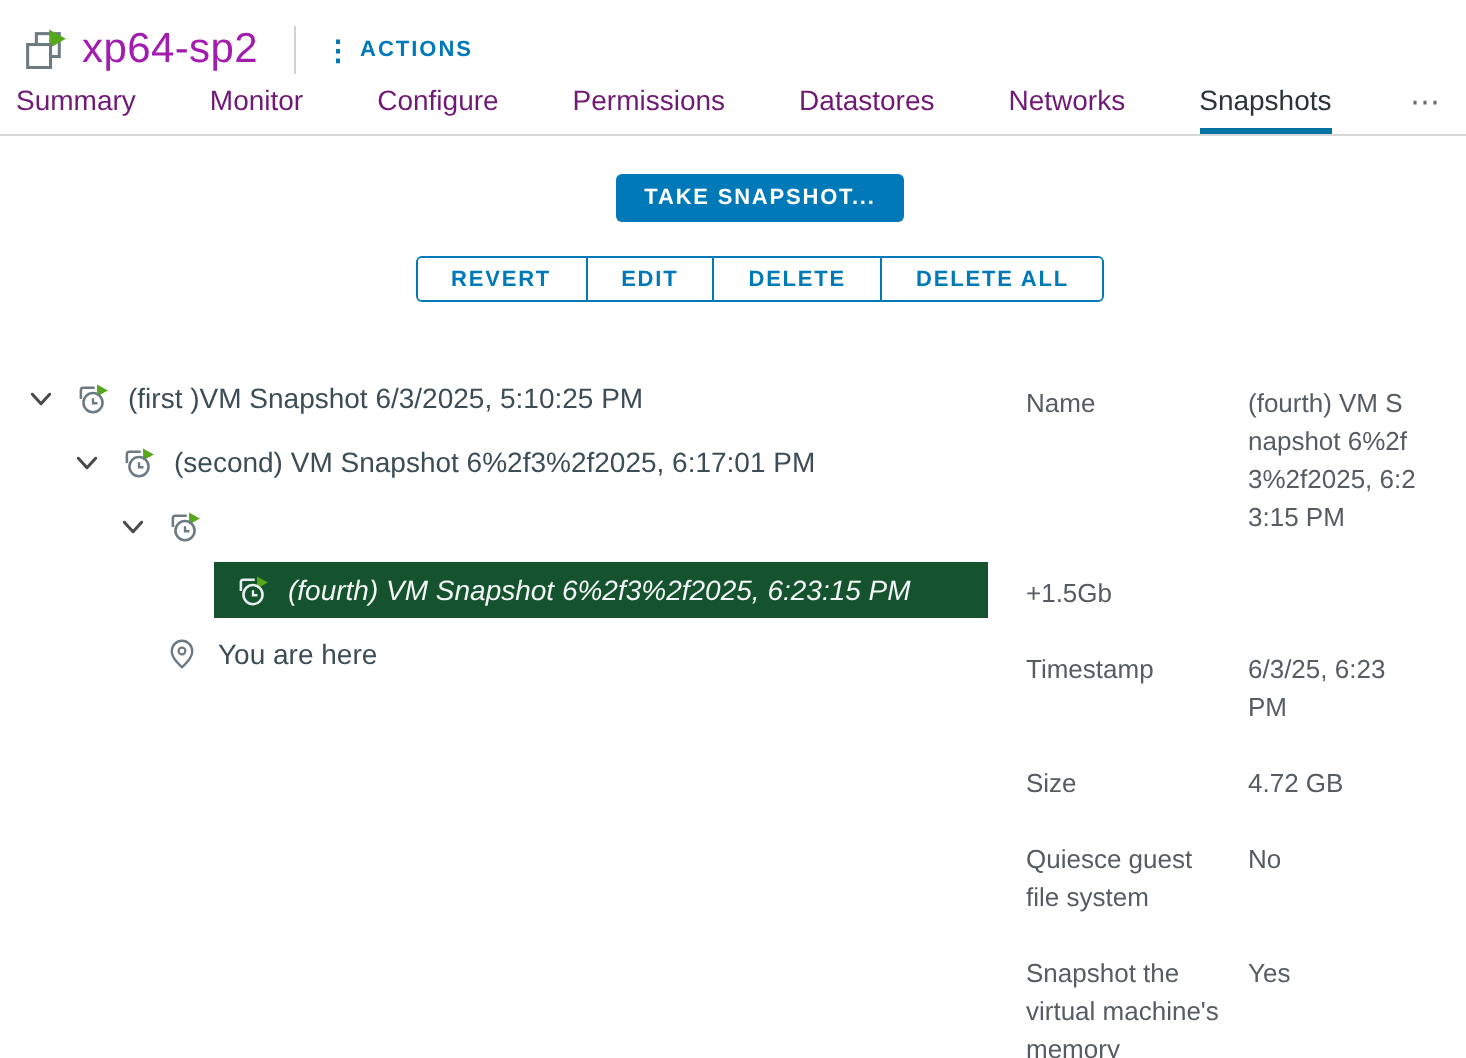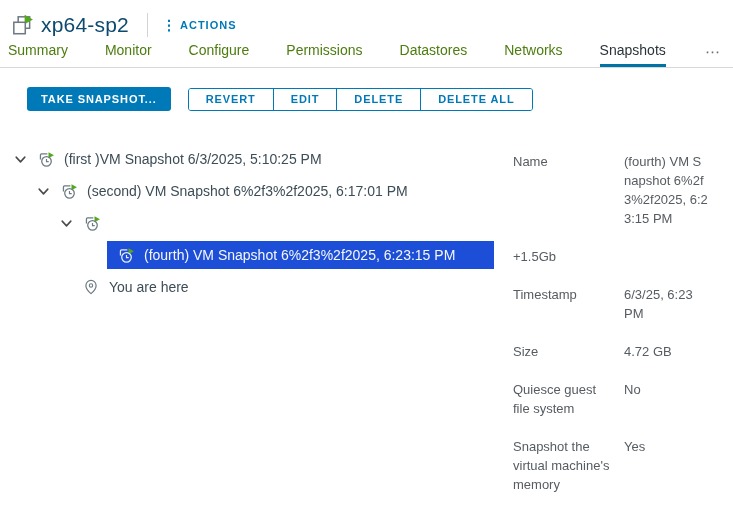--- a/index.html
+++ b/index.html
@@ -2,57 +2,57 @@
 <html><head>
 <meta charset="utf-8">
 <style>
   * { margin:0; padding:0; box-sizing:border-box; }
   html,body { width:733px; height:529px; background:#fff; overflow:hidden;
               font-family:"Liberation Sans", sans-serif; }
 
   
   .header { display:flex; align-items:center; height:40px; padding:10px 0 0 10px; }
   .vm-icon { width:24px; height:24px; margin-right:7px; flex:0 0 auto; }
-  .vm-title { font-size:21px; color:#0c4a6e; letter-spacing:0.2px; }
+  .vm-title { font-size:21px; color:#a21caf; letter-spacing:0.2px; }
   .header-divider { width:1px; height:24px; background:#d2d2d2; margin:0 14px 0 18px; }
   .actions { display:flex; align-items:center; cursor:pointer; }
   .kebab { color:#0079b8; font-size:14px; font-weight:bold; margin-right:4px; line-height:1; }
   .actions-label { color:#0079b8; font-size:11px; font-weight:bold; letter-spacing:1px; }
 
   
   .tabbar { display:flex; align-items:flex-end; gap:37px; padding:10px 0 0 8px;
             border-bottom:1px solid #d8d8d8; position:relative; height:28px; }
-  .tab { font-size:14px; color:#4d7c0f; padding-bottom:9px; cursor:pointer; white-space:nowrap; }
+  .tab { font-size:14px; color:#701a75; padding-bottom:9px; cursor:pointer; white-space:nowrap; }
   .tab.active { color:#2c3439; border-bottom:3px solid #0072a3; padding-bottom:6px; }
   .tab-overflow { position:absolute; right:12px; bottom:8px; color:#6b6b6b;
                   font-size:15px; letter-spacing:1px; cursor:pointer; line-height:1; }
 
   
-  .toolbar { display:flex; align-items:center; margin:19px 0 0 27px; gap:17px; }
+  .toolbar { display:flex; align-items:center; margin:19px 0 0 27px; gap:17px;flex-direction:column; }
   .btn-primary { background:#0079b8; color:#fff; border:none; border-radius:3px;
                  height:24px; padding:0 14px; font-size:11px; font-weight:bold;
                  letter-spacing:0.9px; font-family:inherit; cursor:pointer; }
   .btn-group { display:flex; border:1px solid #0079b8; border-radius:3px; height:23px; overflow:hidden; }
   .btn-group button { background:#fff; border:none; border-left:1px solid #0079b8;
                       color:#0079b8; font-size:11px; font-weight:bold; letter-spacing:0.9px;
                       padding:0 17px; font-family:inherit; cursor:pointer; }
   .btn-group button:first-child { border-left:none; }
 
   
   .content { display:flex; margin-top:34px; }
   .tree { flex:1 1 auto; }
   .tree-row { display:flex; align-items:center; height:28px; margin-bottom:4px;
               font-size:14px; color:#3d4d56; cursor:pointer; }
   .chev { width:13px; height:13px; margin-right:11px; flex:0 0 auto; cursor:pointer; }
   .snap-icon { width:17px; height:17px; margin-right:9px; flex:0 0 auto; }
   .indent-0 { padding-left:14px; }
   .indent-1 { padding-left:37px; }
   .indent-2 { padding-left:60px; }
   .tree-row.selected { margin-left:107px; width:387px; padding-left:11px;
-                       background:#1d4ed8; color:#f4f7f8; }
+                       background:#14532d; color:#f4f7f8;font-style:italic; }
   .here-row { padding-left:83px; }
   .pin-icon { width:16px; height:16px; margin-right:10px; flex:0 0 auto; }
   .tree-label { white-space:nowrap; }
 
   
   .details { width:220px; flex:0 0 auto; padding:7px 10px 0 0; }
   .detail-row { display:grid; grid-template-columns:111px 1fr; margin-bottom:19px; }
   .detail-label { font-size:13px; color:#565c61; line-height:19px; padding-right:10px; }
   .detail-value { font-size:13px; color:#565c61; line-height:19px; white-space:pre-line; }
 </style>

